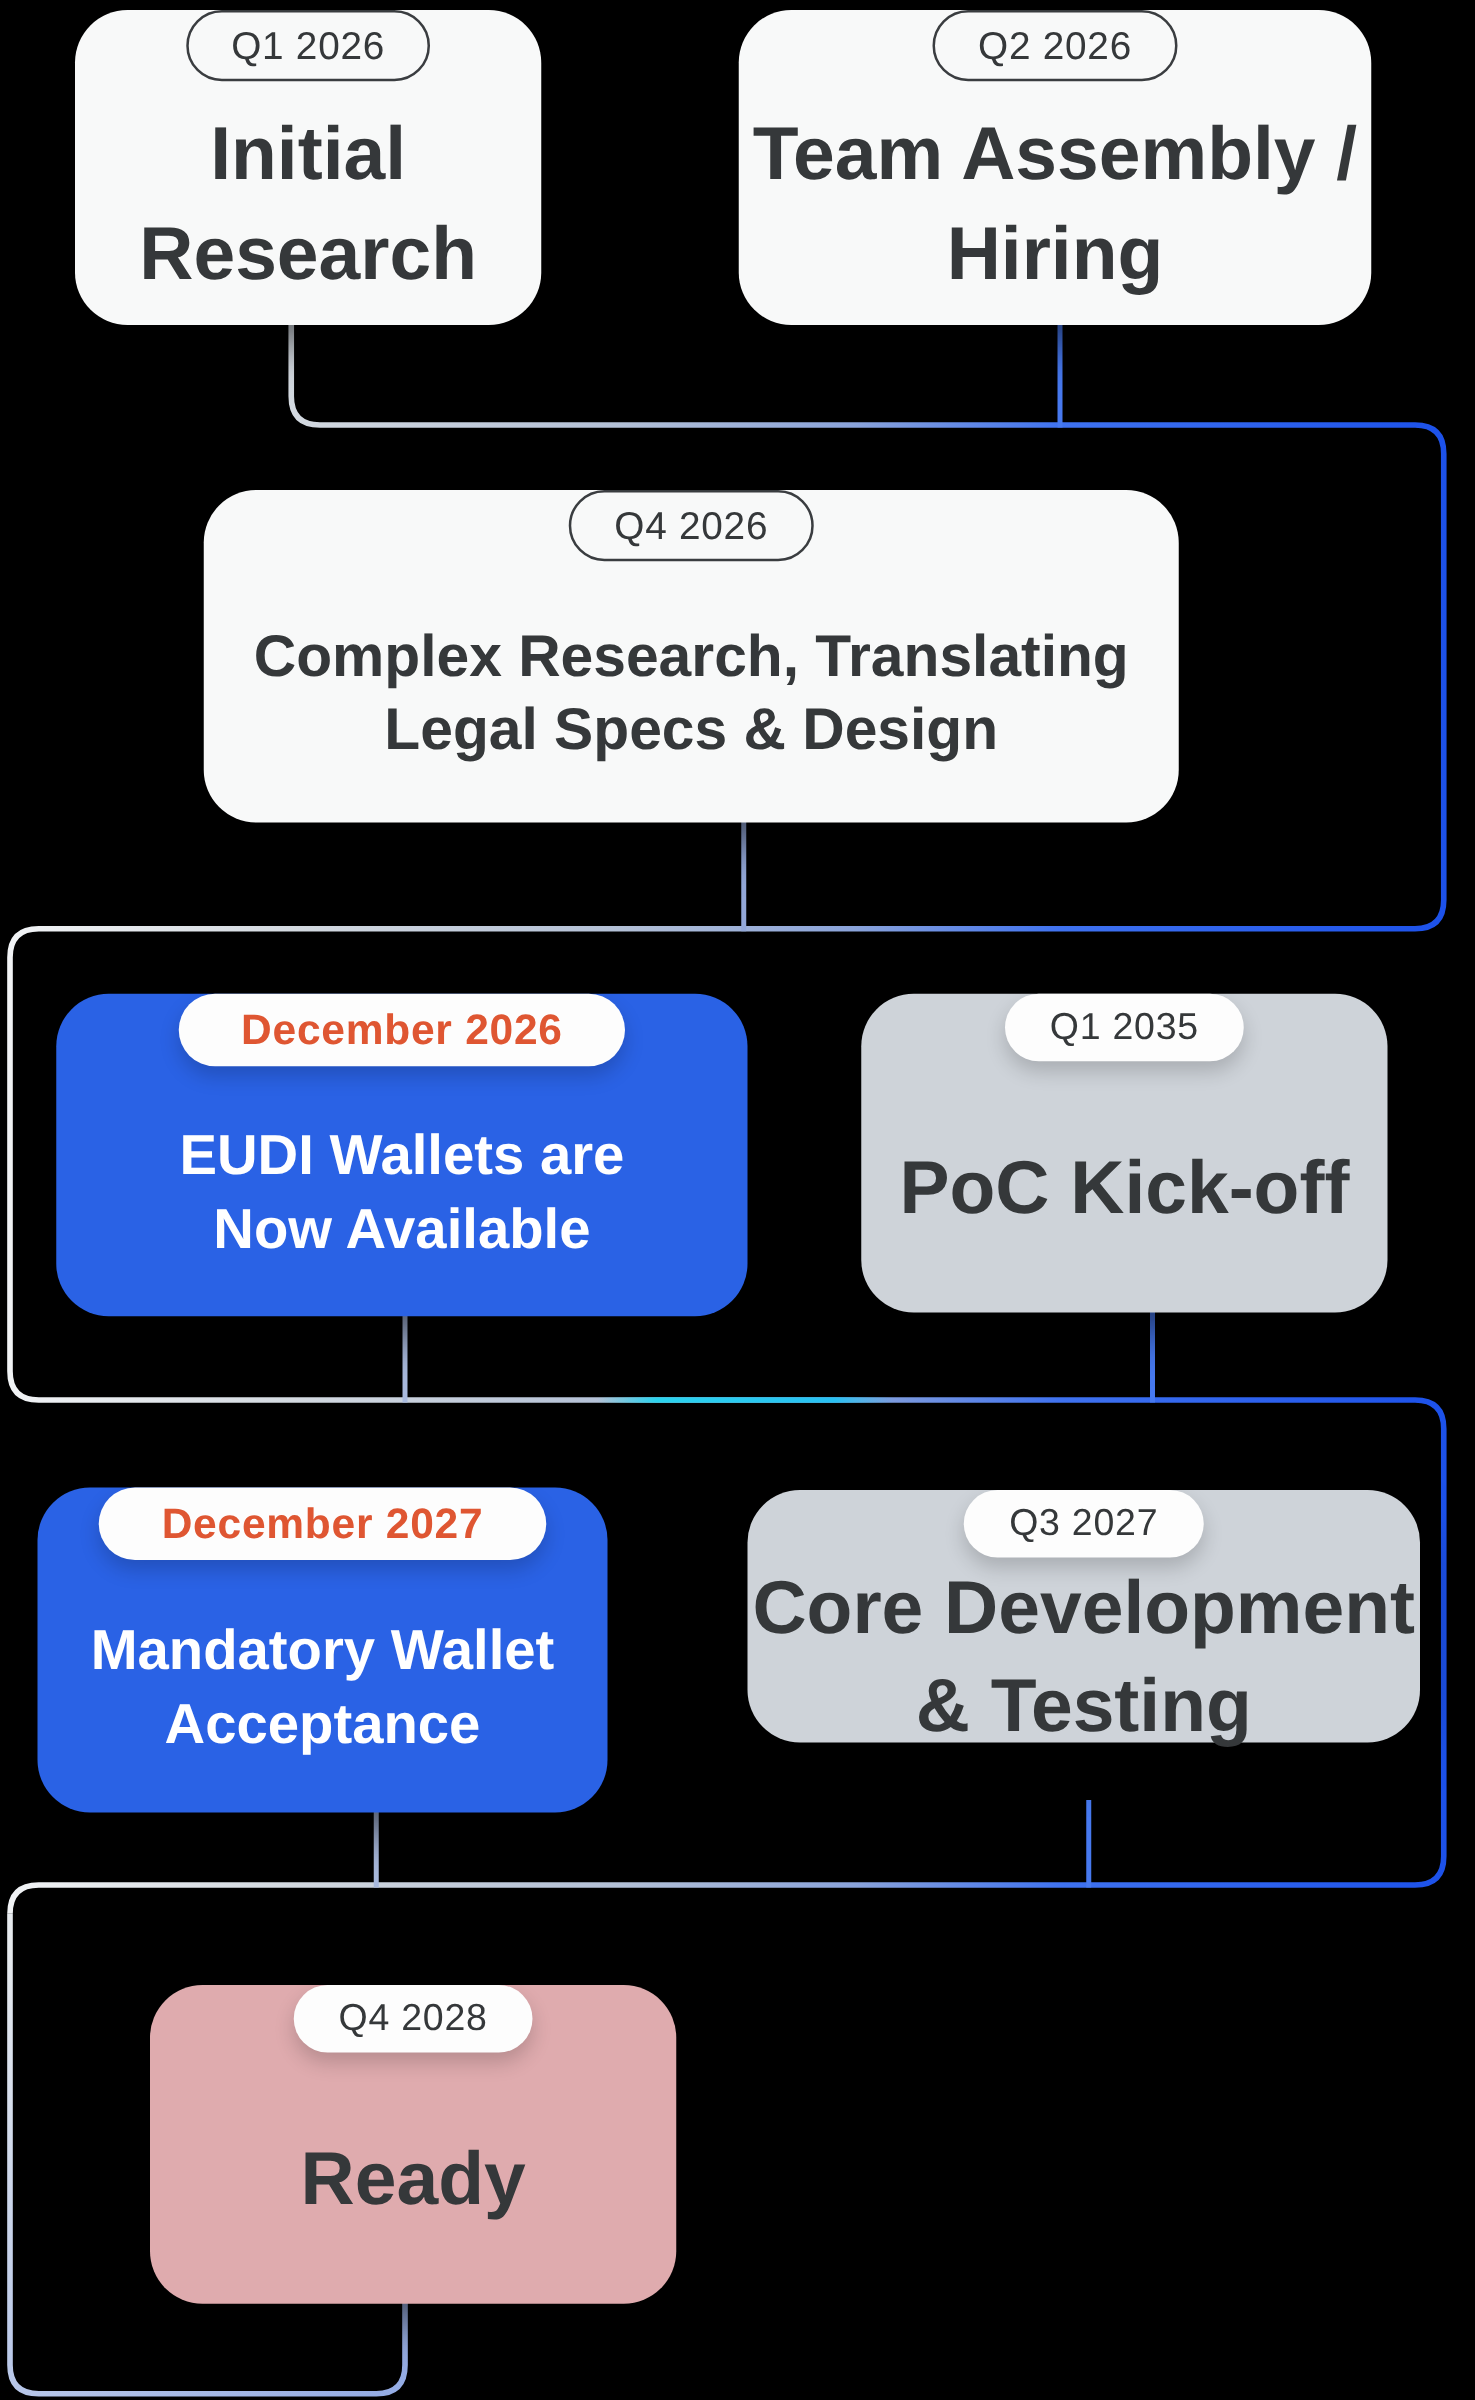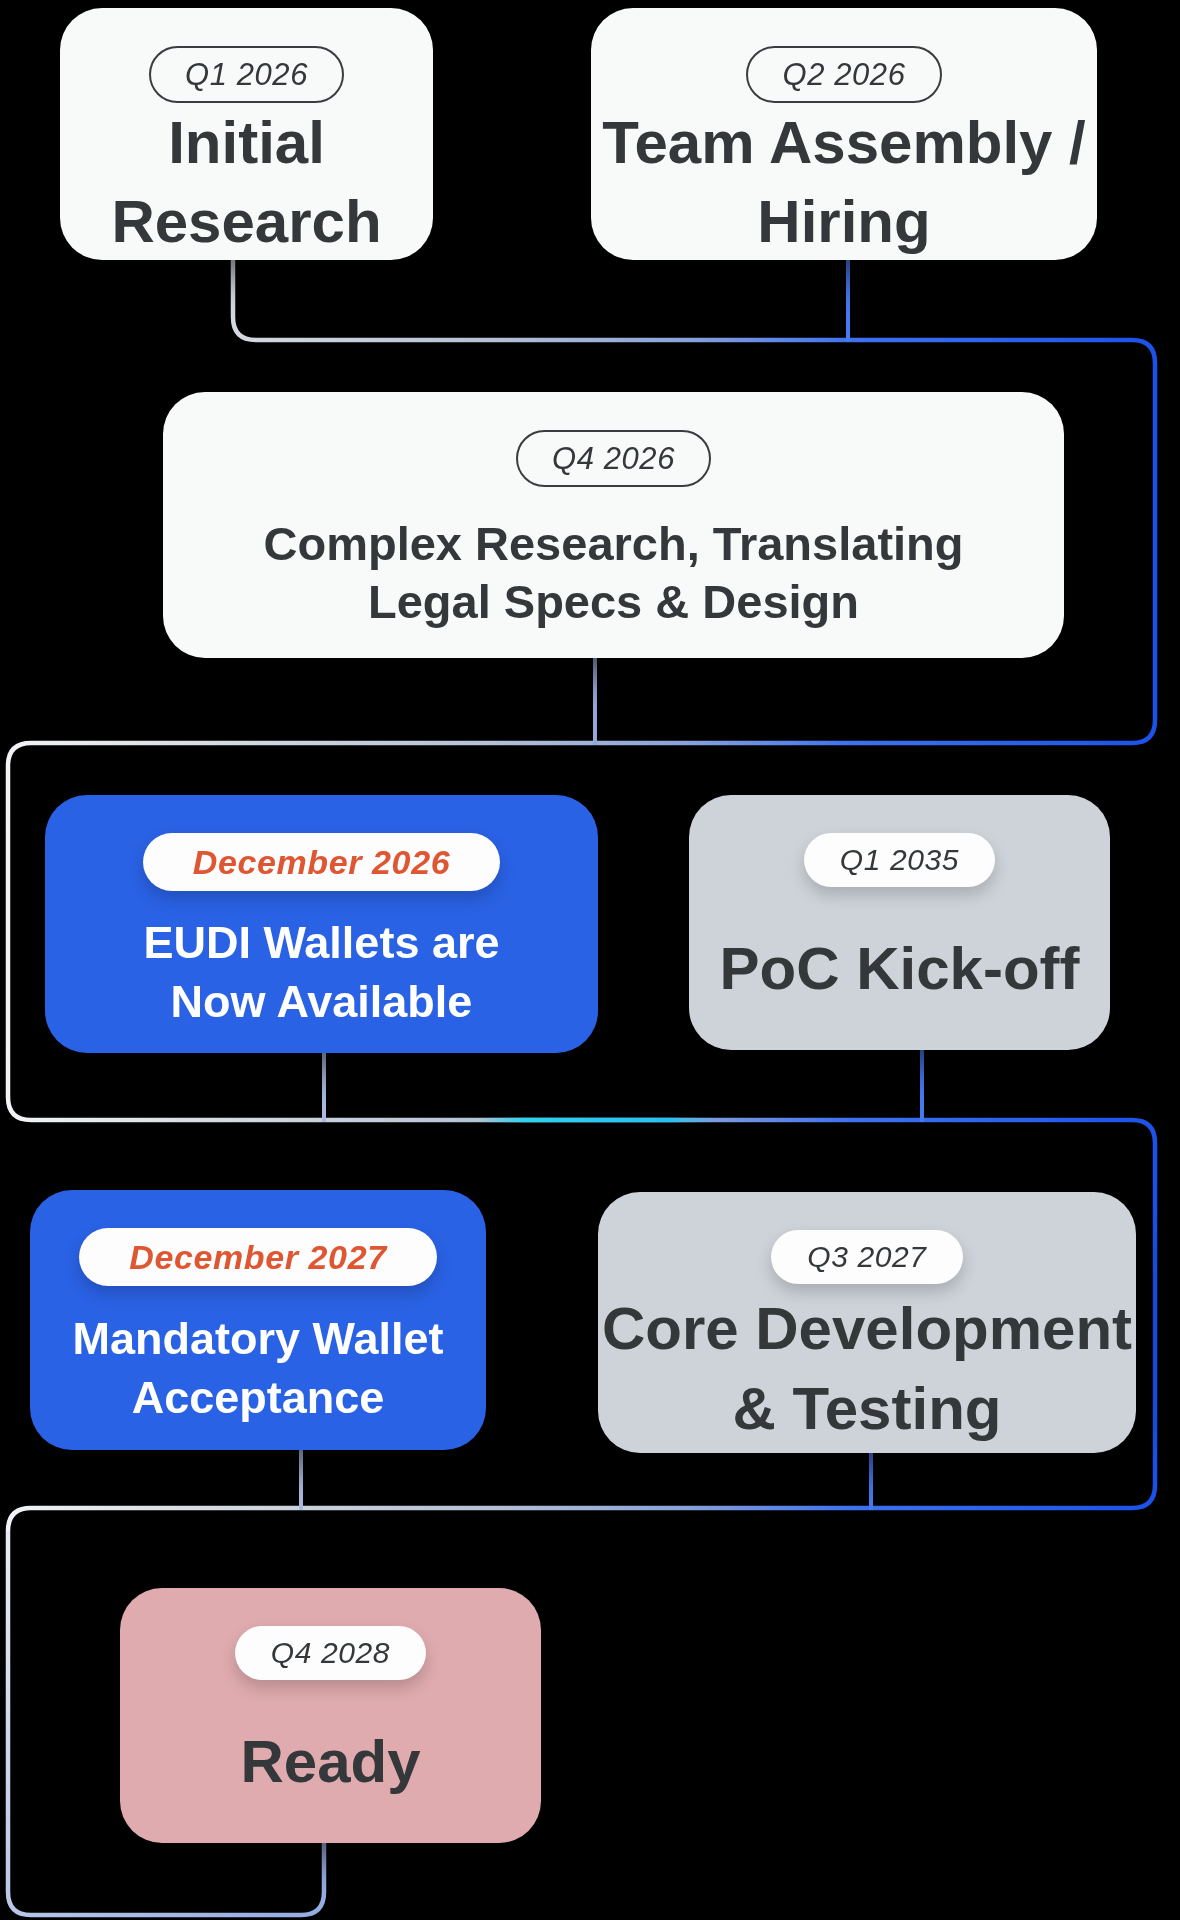--- a/index.html
+++ b/index.html
@@ -31,35 +31,33 @@
     border-radius: 42px;
     box-shadow: 0 16px 36px rgba(0,0,0,0.55);
   }
   .node.white { background: var(--card-white); }
   .node.blue  { background: var(--card-blue); }
   .node.gray  { background: var(--card-gray); }
   .node.pink  { background: var(--card-pink); }
 
   .n0 { left: 60px;  top: 8px;    width: 373px; height: 252px; }
   .n1 { left: 591px; top: 8px;    width: 506px; height: 252px; }
-  .n2 { left: 163px; top: 392px;  width: 901px; height: 266px; }
+  .n2 { left: 163px; top: 392px;  width: 780px; height: 266px; }
   .n3 { left: 45px;  top: 795px;  width: 553px; height: 258px; }
   .n4 { left: 689px; top: 795px;  width: 421px; height: 255px; }
   .n5 { left: 30px;  top: 1190px; width: 456px; height: 260px; }
-  .n6 { left: 598px; top: 1192px; width: 538px; height: 261px; }
+  .n6 { left: 598px; top: 1192px; width: 538px; height: 202px; }
   .n7 { left: 120px; top: 1588px; width: 421px; height: 255px; }
 
   .badge {
-    margin-top: 38px;
     border-radius: 999px;
     white-space: nowrap;
     letter-spacing: 0.6px;
     line-height: 1;
     flex: 0 0 auto;
-    font-style: italic;
   }
   .badge.outline {
     border: 2.5px solid var(--badge-outline);
     color: var(--text-dark);
     background: transparent;
     font-size: 31px;
     font-weight: 500;
     padding: 11px 34px;
   }
   .badge.pill {

